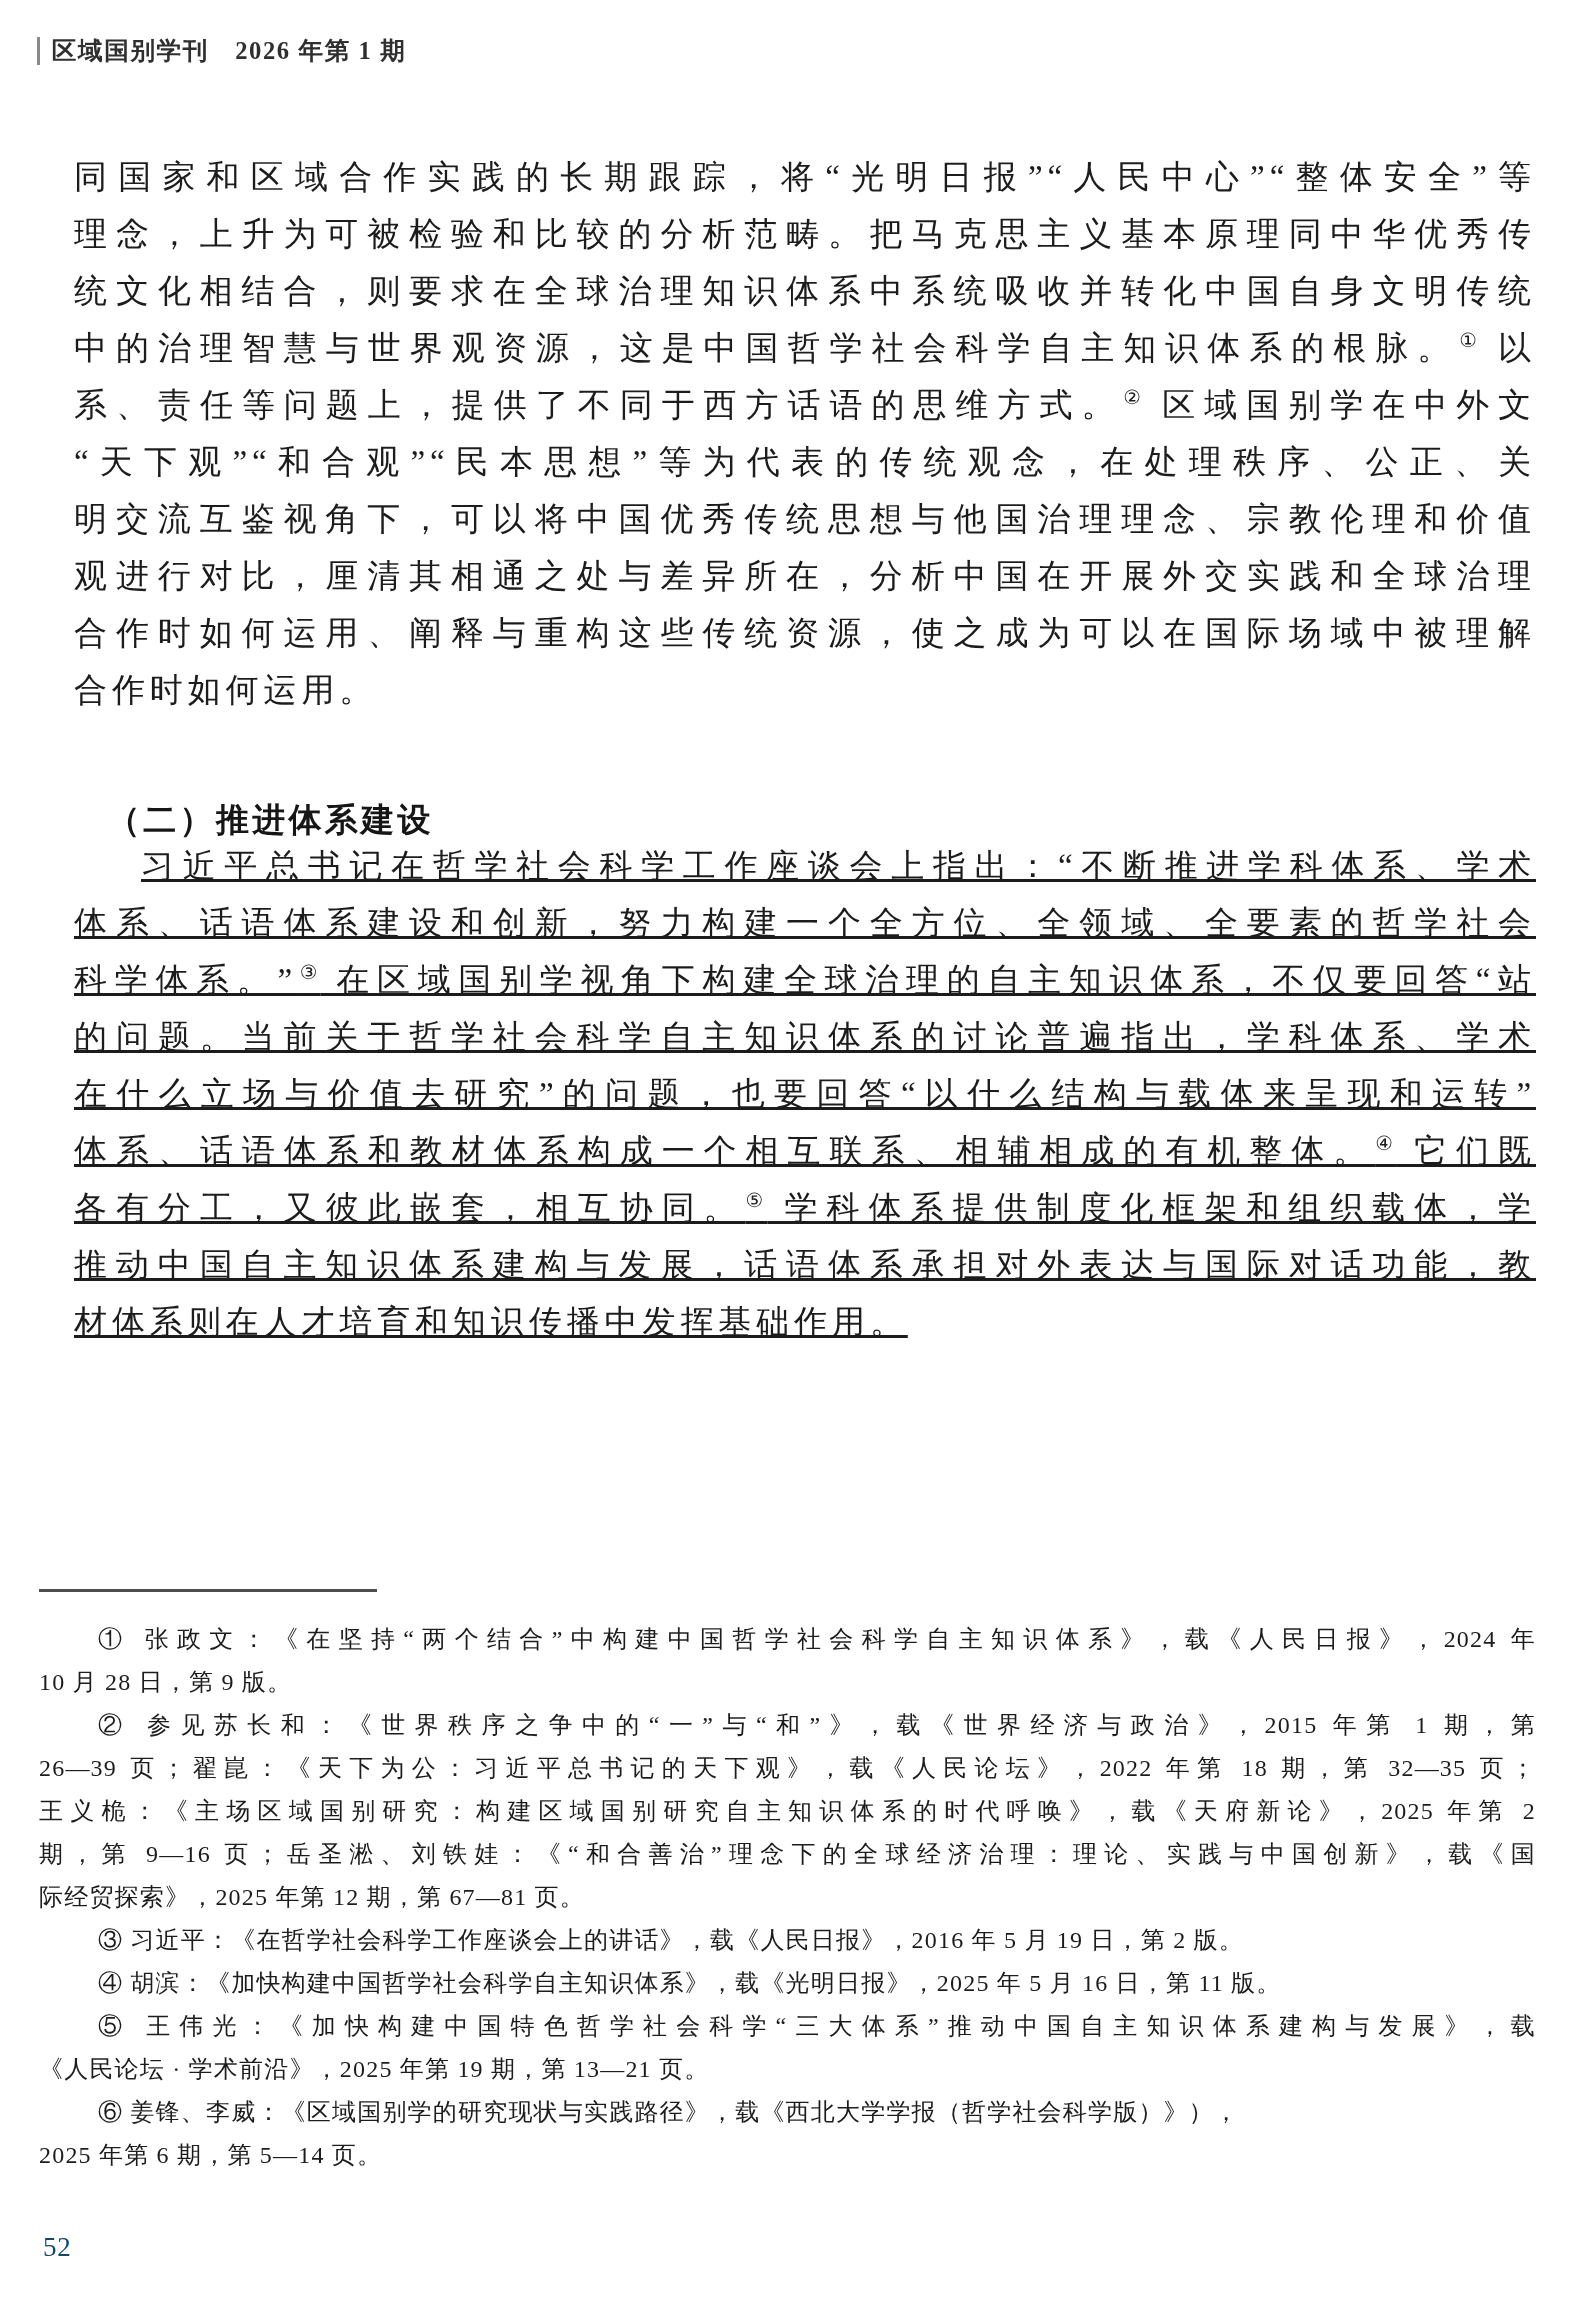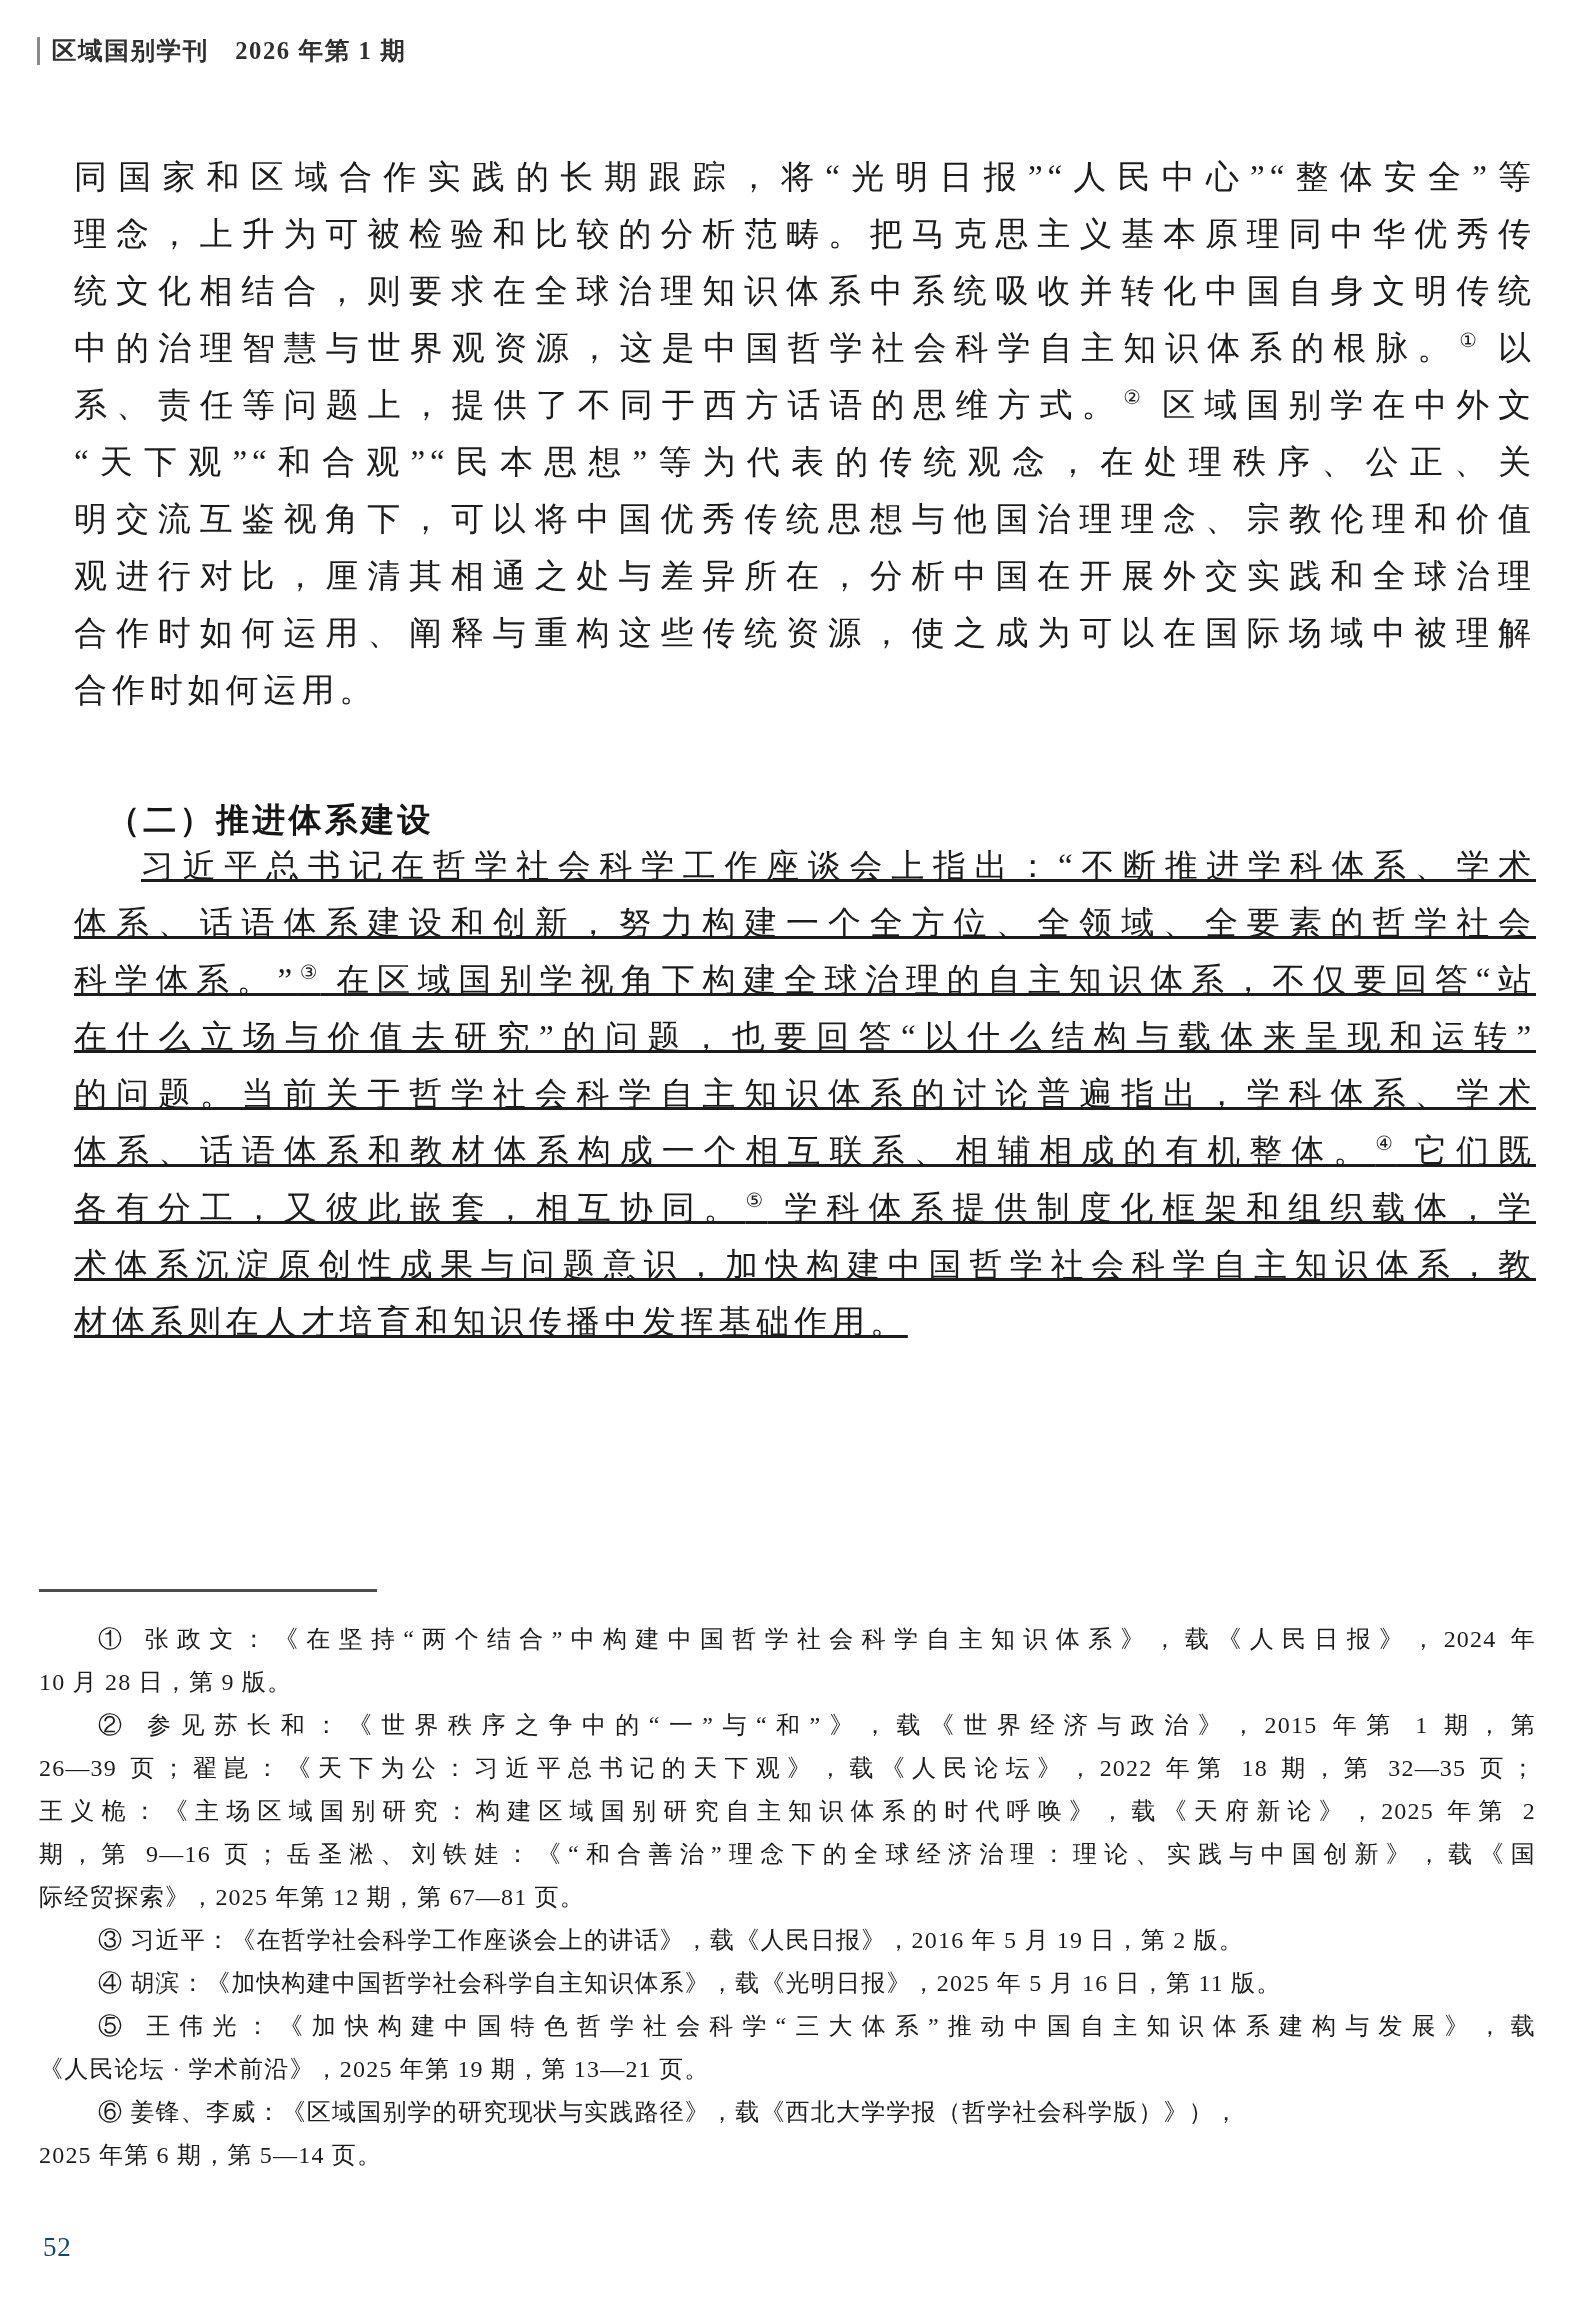--- a/index.html
+++ b/index.html
@@ -96,25 +96,25 @@
     <div class="line jl">合作时如何运用、阐释与重构这些传统资源，使之成为可以在国际场域中被理解</div>
     <div class="line">合作时如何运用。</div>
   </div>
 
   <div class="sechead">（二）推进体系建设</div>
 
   <div class="textblock" style="top:838px;text-decoration:underline;">
     <div class="line jl indent">习近平总书记在哲学社会科学工作座谈会上指出：“不断推进学科体系、学术</div>
     <div class="line jl">体系、话语体系建设和创新，努力构建一个全方位、全领域、全要素的哲学社会</div>
     <div class="line jl">科学体系。”<sup>③</sup> 在区域国别学视角下构建全球治理的自主知识体系，不仅要回答“站</div>
+    <div class="line jl">的问题。当前关于哲学社会科学自主知识体系的讨论普遍指出，学科体系、学术</div>
     <div class="line jl">在什么立场与价值去研究”的问题，也要回答“以什么结构与载体来呈现和运转”</div>
-    <div class="line jl">的问题。当前关于哲学社会科学自主知识体系的讨论普遍指出，学科体系、学术</div>
     <div class="line jl">体系、话语体系和教材体系构成一个相互联系、相辅相成的有机整体。<sup>④</sup> 它们既</div>
     <div class="line jl">各有分工，又彼此嵌套，相互协同。<sup>⑤</sup> 学科体系提供制度化框架和组织载体，学</div>
-    <div class="line jl">术体系沉淀原创性成果与问题意识，加快构建中国哲学社会科学自主知识体系，教</div>
+    <div class="line jl">推动中国自主知识体系建构与发展，话语体系承担对外表达与国际对话功能，教</div>
     <div class="line">材体系则在人才培育和知识传播中发挥基础作用。</div>
   </div>
 
 
   <div class="fnrule"></div>
 
   <div class="footnotes">
     <div>
       <div class="fline jl findent">① 张政文：《在坚持“两个结合”中构建中国哲学社会科学自主知识体系》，载《人民日报》，2024 年</div>
       <div class="fline">10 月 28 日，第 9 版。</div>

